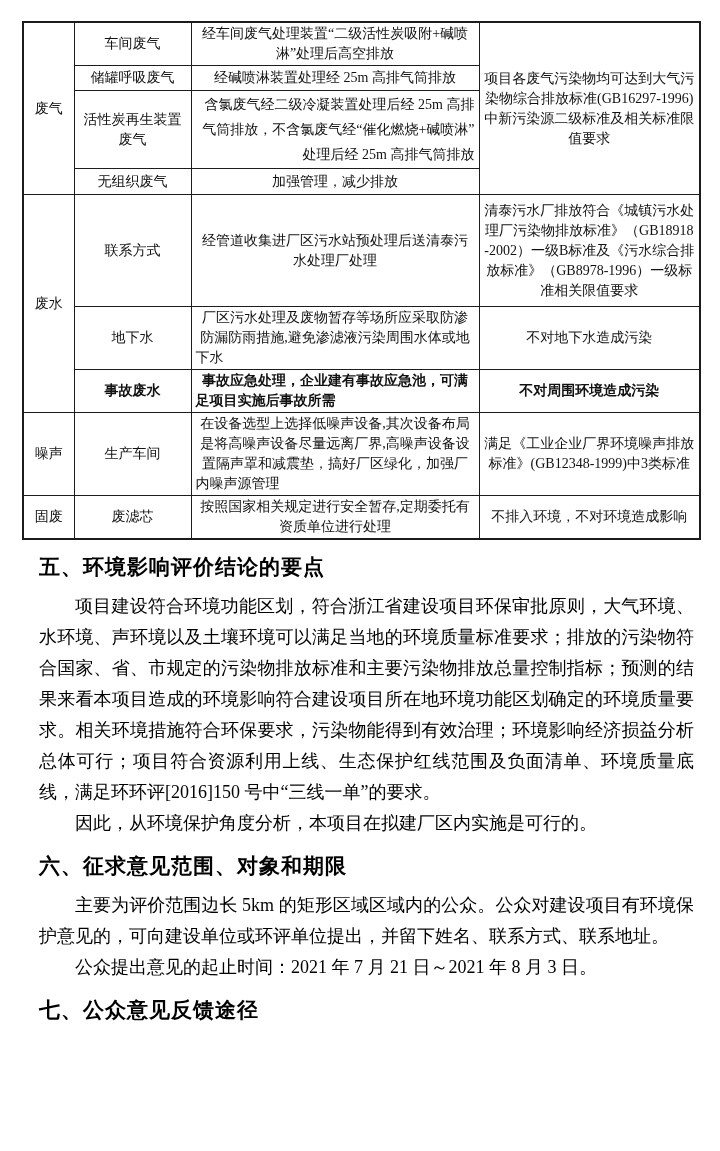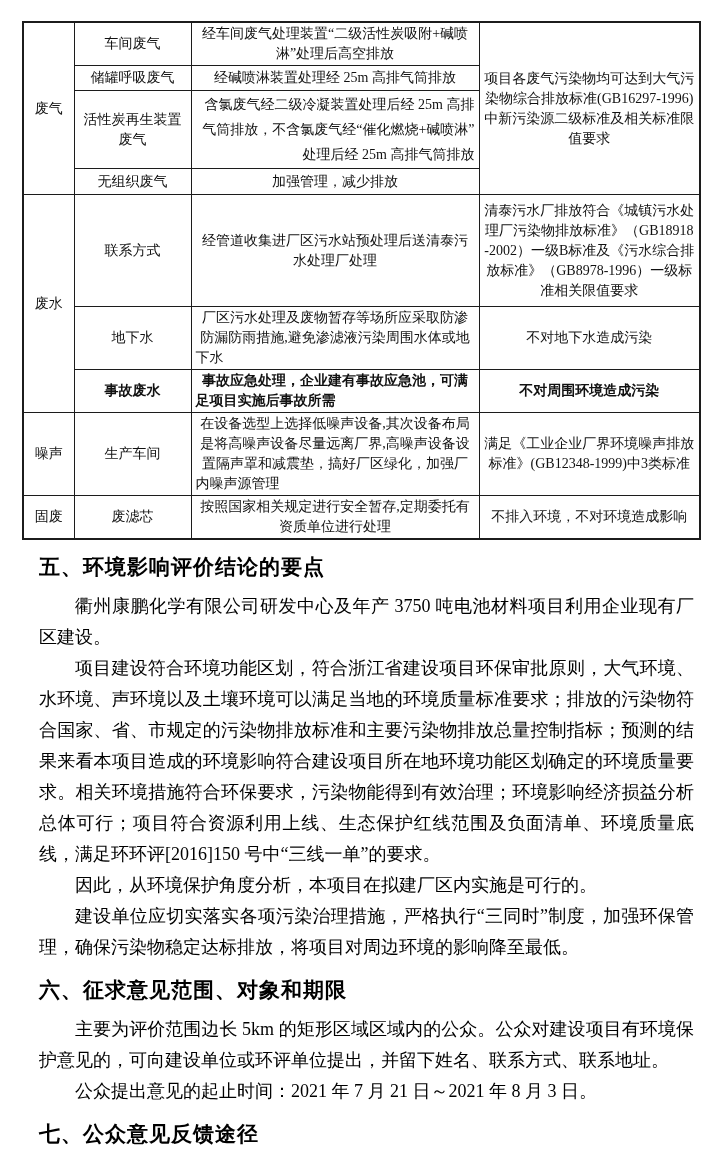--- a/index.html
+++ b/index.html
@@ -125,24 +125,22 @@
         <td>废滤芯</td>
         <td>按照国家相关规定进行安全暂存,定期委托有资质单位进行处理</td>
         <td>不排入环境，不对环境造成影响</td>
       </tr>
     </tbody>
   </table>
 
   <div class="content">
 
     <div class="sec-heading">五、环境影响评价结论的要点</div>
-    <p>衢州康鹏化学有限公司研发中心及年产 3750 吨电池材料项目利用企业现有厂区建设。</p>
     <p>项目建设符合环境功能区划，符合浙江省建设项目环保审批原则，大气环境、水环境、声环境以及土壤环境可以满足当地的环境质量标准要求；排放的污染物符合国家、省、市规定的污染物排放标准和主要污染物排放总量控制指标；预测的结果来看本项目造成的环境影响符合建设项目所在地环境功能区划确定的环境质量要求。相关环境措施符合环保要求，污染物能得到有效治理；环境影响经济损益分析总体可行；项目符合资源利用上线、生态保护红线范围及负面清单、环境质量底线，满足环环评[2016]150 号中“三线一单”的要求。</p>
     <p>因此，从环境保护角度分析，本项目在拟建厂区内实施是可行的。</p>
-    <p>建设单位应切实落实各项污染治理措施，严格执行“三同时”制度，加强环保管理，确保污染物稳定达标排放，将项目对周边环境的影响降至最低。</p>
 
     <div class="sec-heading">六、征求意见范围、对象和期限</div>
     <p>主要为评价范围边长 5km 的矩形区域区域内的公众。公众对建设项目有环境保护意见的，可向建设单位或环评单位提出，并留下姓名、联系方式、联系地址。</p>
     <p>公众提出意见的起止时间：2021 年 7 月 21 日～2021 年 8 月 3 日。</p>
 
     <div class="sec-heading">七、公众意见反馈途径</div>
 
   </div>
 </div>
 

